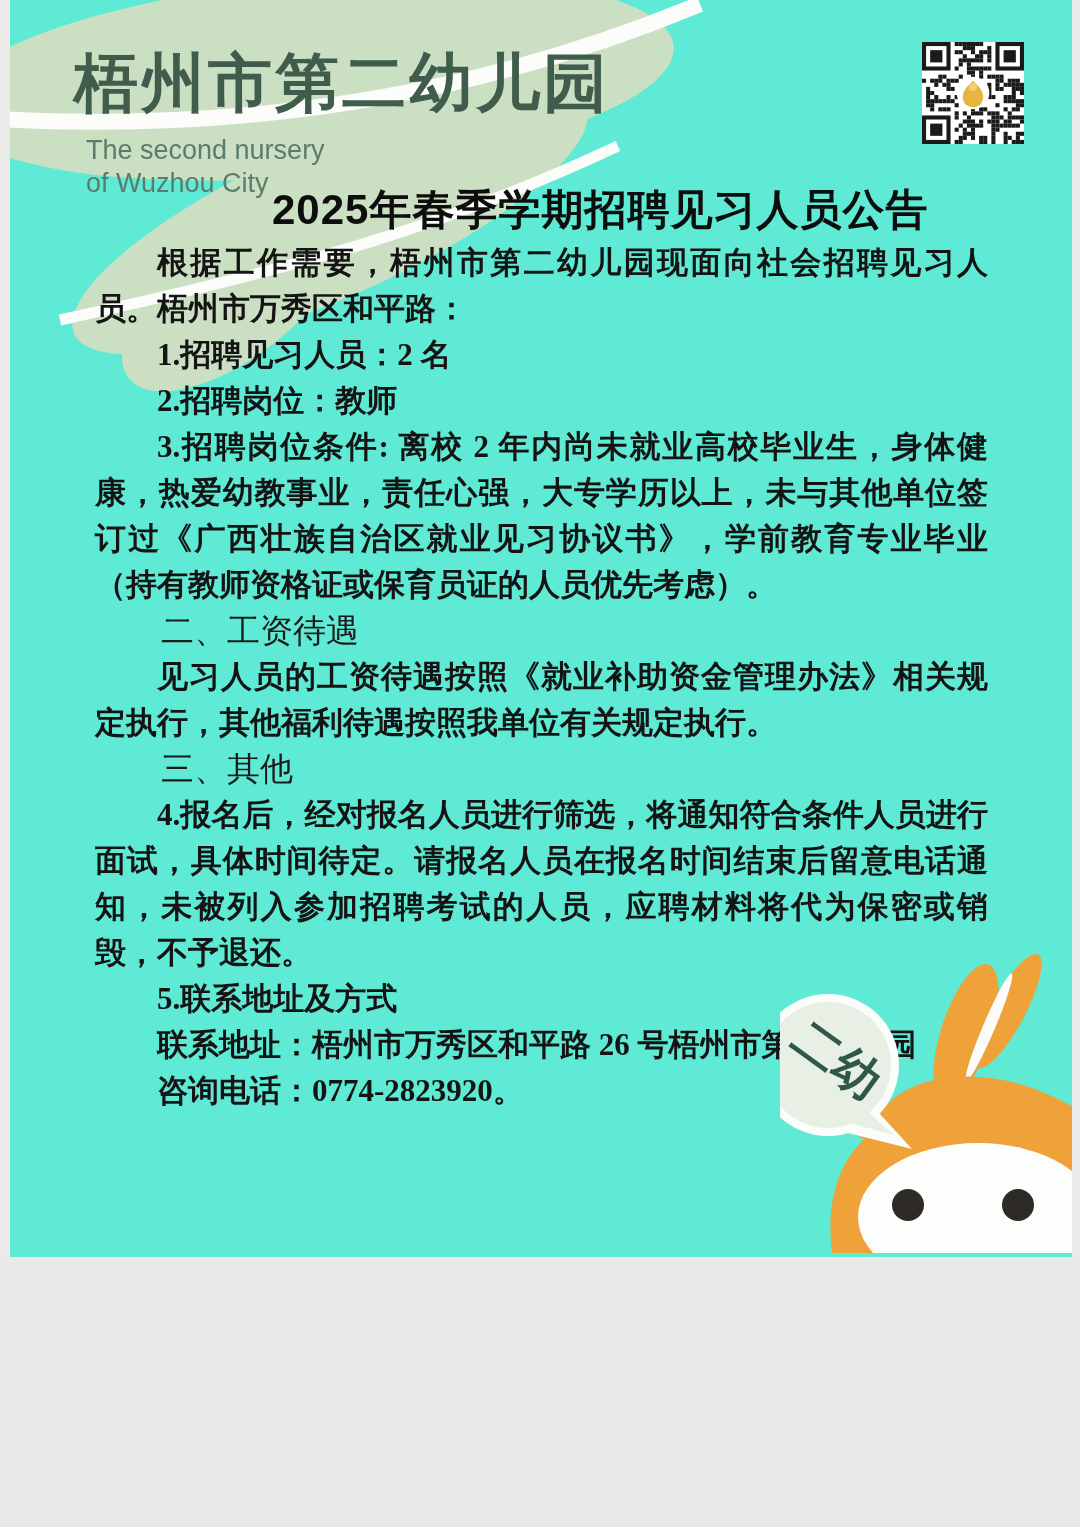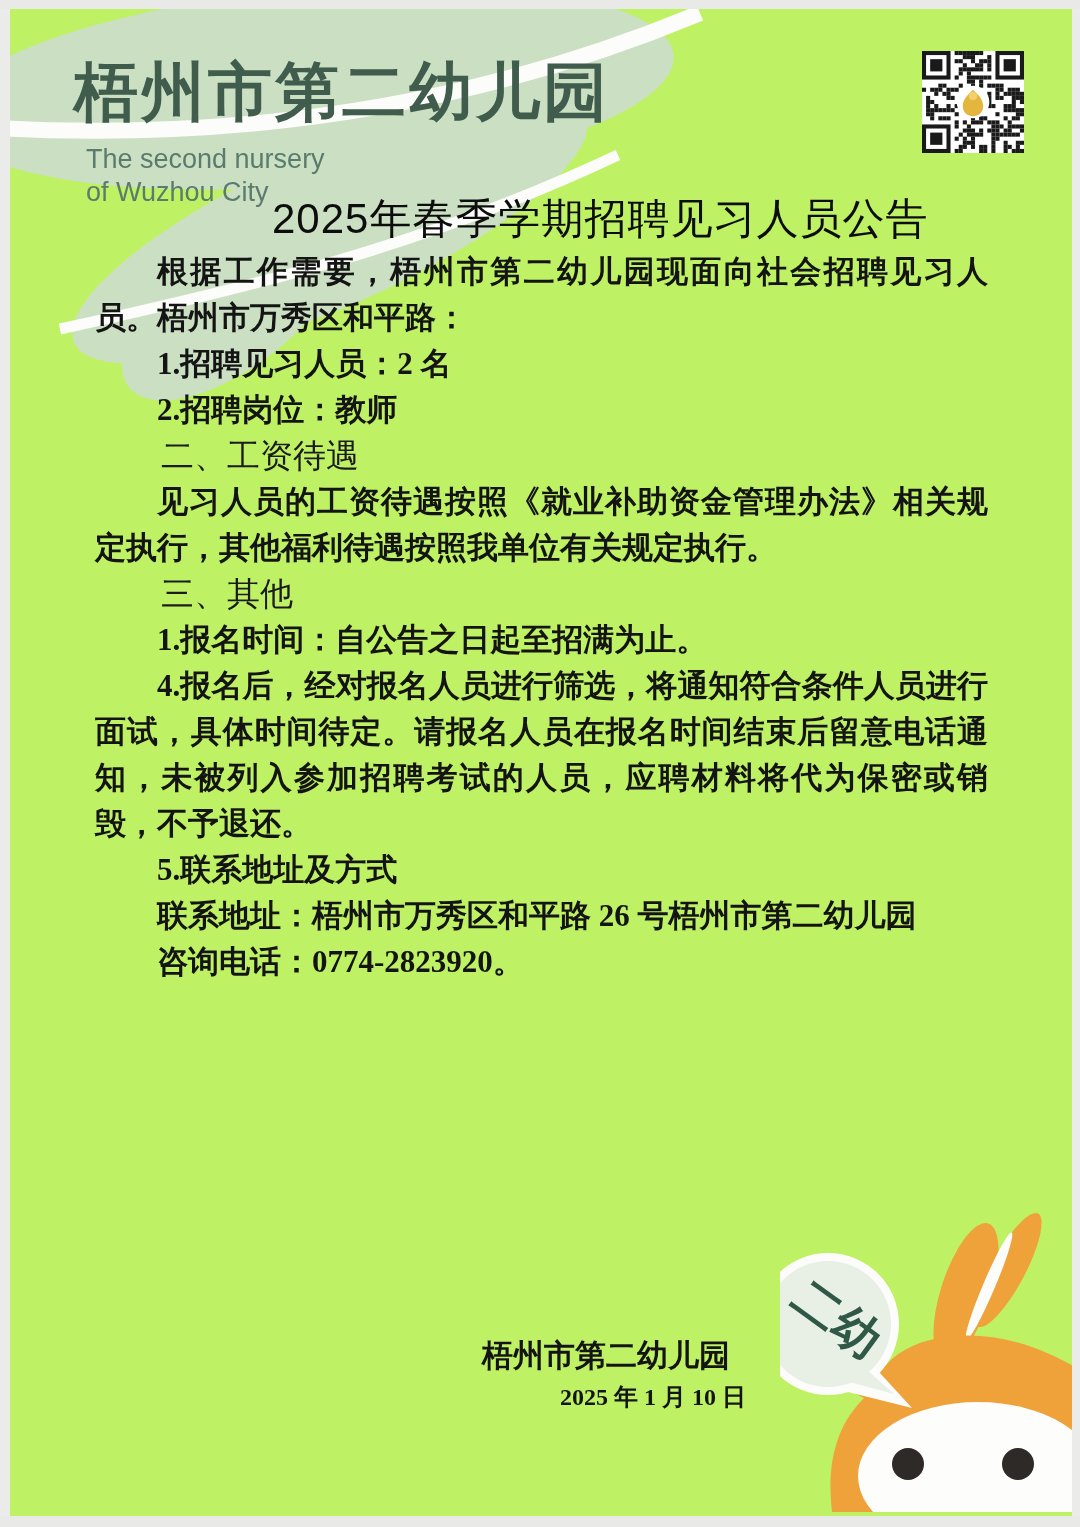--- a/index.html
+++ b/index.html
@@ -1,22 +1,22 @@
 <!DOCTYPE html>
 <html><head>
 <meta charset="utf-8">
 <style>
   * { margin: 0; padding: 0; box-sizing: border-box; }
   html, body { background: #e9e9e7; }
   .page {
     position: relative;
     width: 1080px;
-    height: 1507px;
-    margin: 9px auto;
-    background: #bef264;
+    height: 1257px;
+    margin: 0 auto;
+    background: #5eead4;
     overflow: hidden;
     font-family: "Liberation Serif", "DejaVu Serif", serif;
   }
   .edge-strip { position: absolute; top: 0; bottom: 0; width: 10px; background: #ebebe9; z-index: 5; }
   .edge-strip.left { left: 0; }
   .edge-strip.right { right: 0; width: 8px; }
 
   .leaf-svg { position: absolute; left: 0; top: 0; z-index: 0; }
 
   .org-name-cn {
@@ -29,21 +29,21 @@
     position: absolute; left: 86px; top: 134px; z-index: 1;
     font-family: "Liberation Sans", "DejaVu Sans", sans-serif;
     font-size: 27px; line-height: 33px; font-weight: 500;
     color: #5b7c6c;
   }
   .qr-wrap { position: absolute; left: 922px; top: 42px; z-index: 1; }
 
   .doc-title {
     position: absolute; left: 272px; top: 182px; z-index: 1;
     font-family: "Liberation Sans", "DejaVu Sans", sans-serif;
-    font-size: 42px; font-weight: normal; letter-spacing: 1px;
+    font-size: 42px; font-weight: bold; letter-spacing: 1px;
     color: #0d0d0d; white-space: nowrap;
   }
 
   .doc-body {
     position: absolute; left: 95px; top: 240px; width: 893px; z-index: 1;
     font-size: 31px; line-height: 46px; font-weight: bold;
     color: #141414; text-align: justify;
   }
   .doc-body p { text-indent: 2em; }
   .doc-body p.sec-heading {
@@ -295,24 +295,24 @@
       <circle cx="50" cy="44" r="4" fill="#f3cf6e"></circle>
     </svg>
   </div>
 
   <div class="doc-title">2025年春季学期招聘见习人员公告</div>
 
   <div class="doc-body">
     <p>根据工作需要，梧州市第二幼儿园现面向社会招聘见习人员。梧州市万秀区和平路：</p>
     <p>1.招聘见习人员：2 名</p>
     <p>2.招聘岗位：教师</p>
+    <p>3.招聘岗位条件: 离校 2 年内尚未就业高校毕业生，身体健康，热爱幼教事业，责任心强，大专学历以上，未与其他单位签订过《广西壮族自治区就业见习协议书》，学前教育专业毕业（持有教师资格证或保育员证的人员优先考虑）。</p>
     <p class="sec-heading">二、工资待遇</p>
     <p>见习人员的工资待遇按照《就业补助资金管理办法》相关规定执行，其他福利待遇按照我单位有关规定执行。</p>
     <p class="sec-heading">三、其他</p>
-    <p>1.报名时间：自公告之日起至招满为止。</p>
     <p>4.报名后，经对报名人员进行筛选，将通知符合条件人员进行面试，具体时间待定。请报名人员在报名时间结束后留意电话通知，未被列入参加招聘考试的人员，应聘材料将代为保密或销毁，不予退还。</p>
     <p>5.联系地址及方式</p>
     <p>联系地址：梧州市万秀区和平路 26 号梧州市第二幼儿园</p>
     <p>咨询电话：0774-2823920。</p>
   </div>
 
   <div class="sig-org">梧州市第二幼儿园</div>
   <div class="sig-date">2025 年 1 月 10 日</div>
 
   <div class="mascot-wrap">

